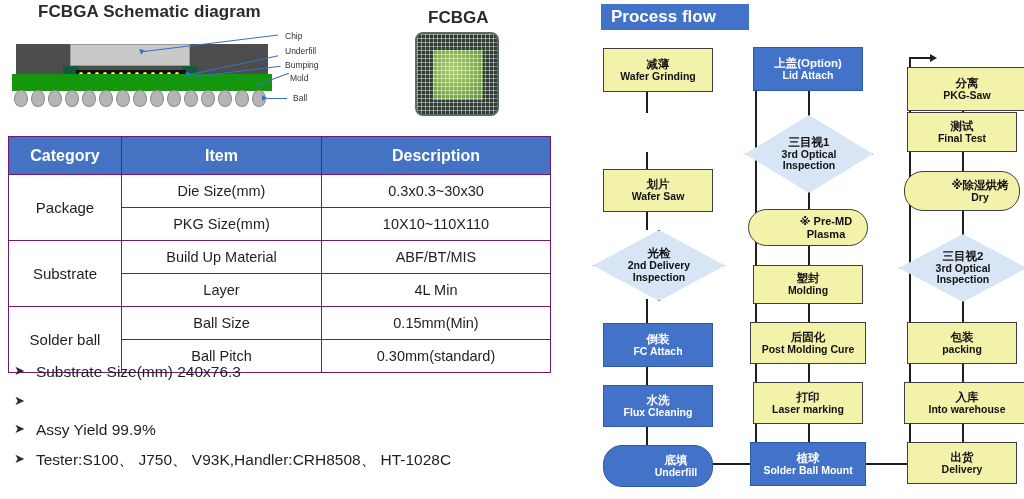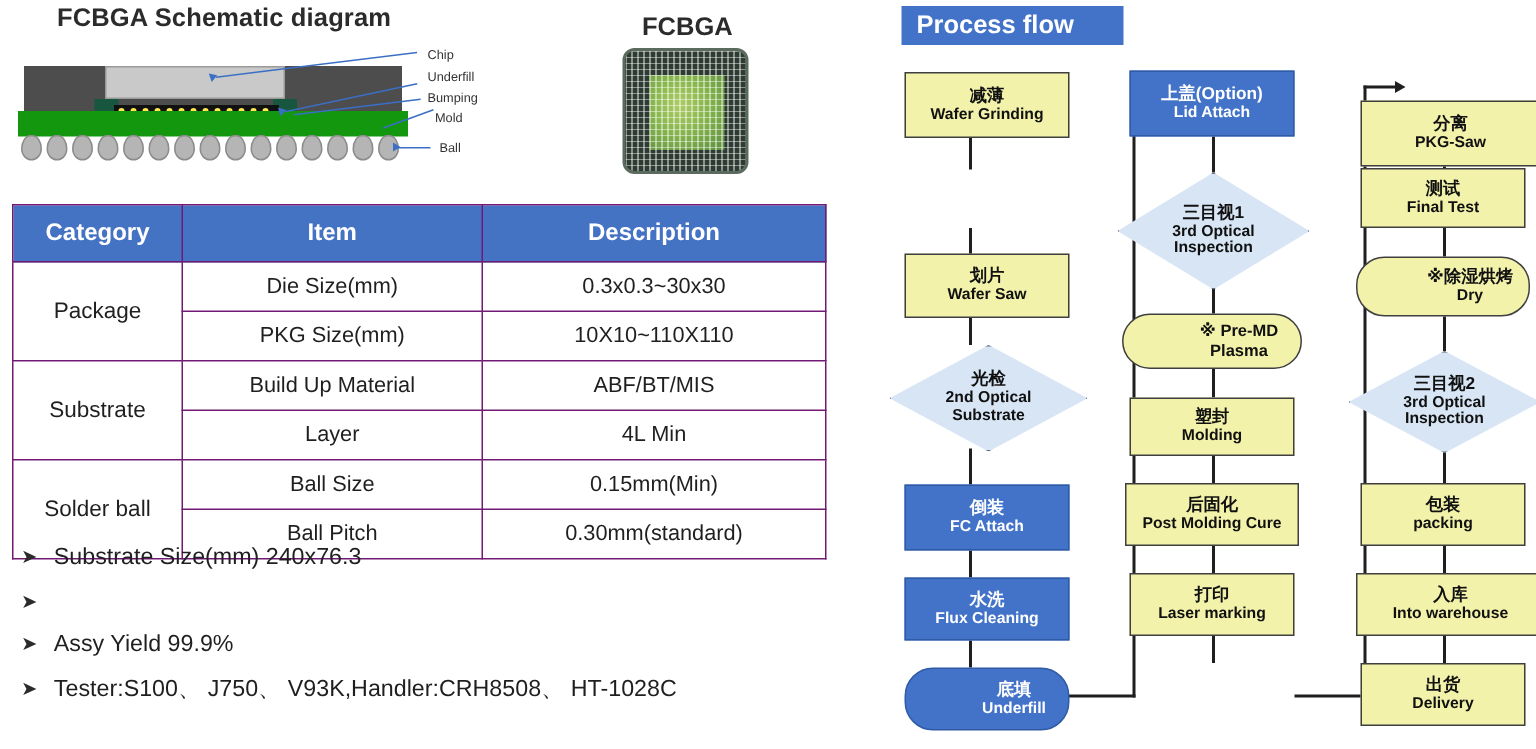--- a/index.html
+++ b/index.html
@@ -246,21 +246,21 @@
   <div class="node yellow" style="left:13px;top:48px;width:110px;height:44px;">
     <span class="cn">减薄</span>
     <span class="en">Wafer Grinding</span>
   </div>
   <div class="node yellow" style="left:13px;top:169px;width:110px;height:43px;">
     <span class="cn">划片</span>
     <span class="en">Wafer Saw</span>
   </div>
   <div class="diamond" style="left:3px;top:230px;width:130px;height:69px;">
     <span class="cn">光检</span>
-    <span class="en" style="width:86px;">2nd Optical Substrate</span>
+    <span class="en" style="width:86px;">2nd Delivery Inspection</span>
   </div>
   <div class="node blue" style="left:13px;top:323px;width:110px;height:44px;">
     <span class="cn">倒装</span>
     <span class="en">FC Attach</span>
   </div>
   <div class="node blue" style="left:13px;top:385px;width:110px;height:42px;">
     <span class="cn">水洗</span>
     <span class="en">Flux Cleaning</span>
   </div>
   <div class="node blue round" style="left:13px;top:445px;width:110px;height:42px;">
@@ -284,20 +284,24 @@
     <span class="en">Molding</span>
   </div>
   <div class="node yellow" style="left:160px;top:322px;width:116px;height:42px;">
     <span class="cn">后固化</span>
     <span class="en">Post Molding Cure</span>
   </div>
   <div class="node yellow" style="left:163px;top:382px;width:110px;height:42px;">
     <span class="cn">打印</span>
     <span class="en">Laser marking</span>
   </div>
+  <div class="node blue" style="left:160px;top:442px;width:116px;height:44px;">
+    <span class="cn">植球</span>
+    <span class="en">Solder Ball Mount</span>
+  </div>
 
   <div class="node yellow" style="left:317px;top:47px;width:120px;height:44px;margin-top:20px;">
     <span class="cn">分离</span>
     <span class="en">PKG-Saw</span>
   </div>
   <div class="node yellow" style="left:317px;top:112px;width:110px;height:40px;">
     <span class="cn">测试</span>
     <span class="en">Final Test</span>
   </div>
   <div class="node yellow round" style="left:314px;top:171px;width:116px;height:40px;">

